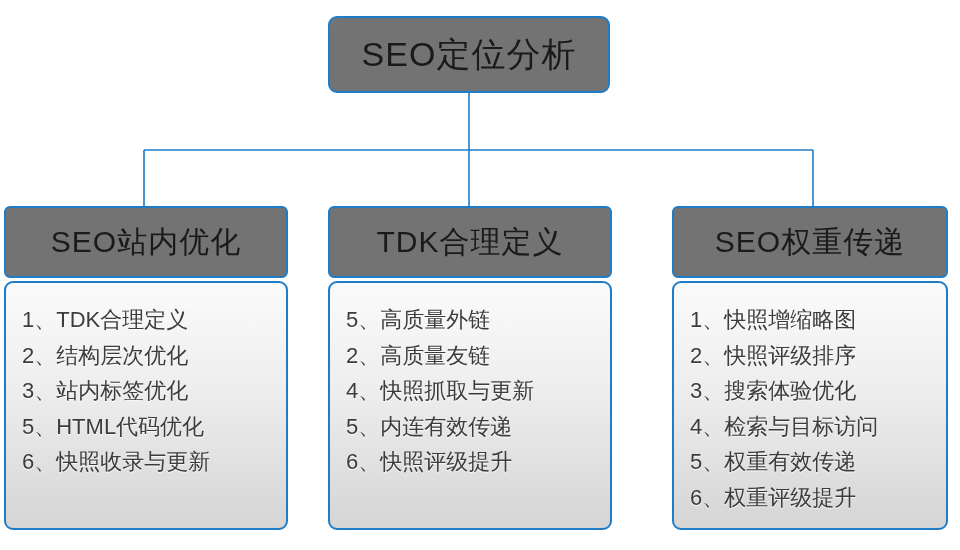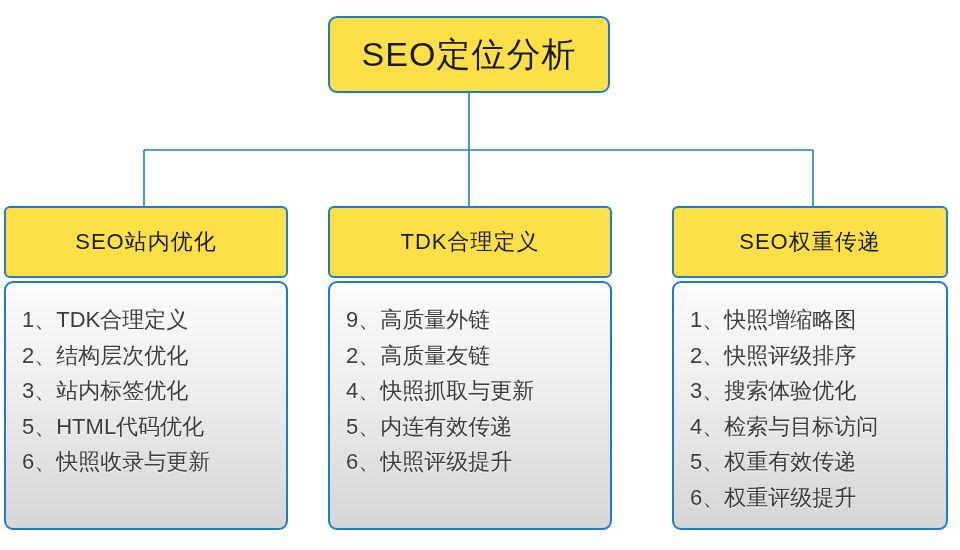--- a/index.html
+++ b/index.html
@@ -9,30 +9,30 @@
     --list-top:#fbfbfb;
     --list-bottom:#d5d5d5;
   }
   html,body{margin:0;padding:0;background:#ffffff;}
   body{font-family:"Liberation Sans","DejaVu Sans",sans-serif;}
   .stage{
     position:relative;width:960px;height:550px;background:#ffffff;overflow:hidden;
   }
   .connectors{position:absolute;left:0;top:0;width:960px;height:550px;}
   .node{
-    position:absolute;background:#fde047;border:2px solid var(--accent);
+    position:absolute;background:#737373;border:2px solid var(--accent);
     display:flex;align-items:center;justify-content:center;
     color:var(--title-text);box-sizing:border-box;
   }
   .root-node{
     left:328px;top:16px;width:282px;height:77px;border-radius:9px;
     font-size:34px;letter-spacing:1px;
   }
   .col-header{
-    top:206px;height:72px;border-radius:6px;font-size:22px;letter-spacing:1px;
+    top:206px;height:72px;border-radius:6px;font-size:30px;letter-spacing:1px;
   }
   .col-list{
     position:absolute;top:281px;height:249px;box-sizing:border-box;
     border:2px solid var(--accent);border-radius:9px;
     background:linear-gradient(to bottom,var(--list-top) 0%,#ededee 45%,var(--list-bottom) 100%);
     padding:19px 10px 0 16px;
   }
   .col1{left:4px;width:284px;}
   .col2{left:328px;width:284px;}
   .col3{left:672px;width:276px;}
@@ -67,21 +67,21 @@
     <div class="list-item">2、结构层次优化</div>
     <div class="list-item">3、站内标签优化</div>
     <div class="list-item">5、HTML代码优化</div>
     <div class="list-item">6、快照收录与更新</div>
   </div>
 
   <div class="node col-header col2">
     <span>TDK合理定义</span>
   </div>
   <div class="col-list col2">
-    <div class="list-item">9、高质量外链</div>
+    <div class="list-item">5、高质量外链</div>
     <div class="list-item">2、高质量友链</div>
     <div class="list-item">4、快照抓取与更新</div>
     <div class="list-item">5、内连有效传递</div>
     <div class="list-item">6、快照评级提升</div>
   </div>
 
   <div class="node col-header col3">
     <span>SEO权重传递</span>
   </div>
   <div class="col-list col3">

